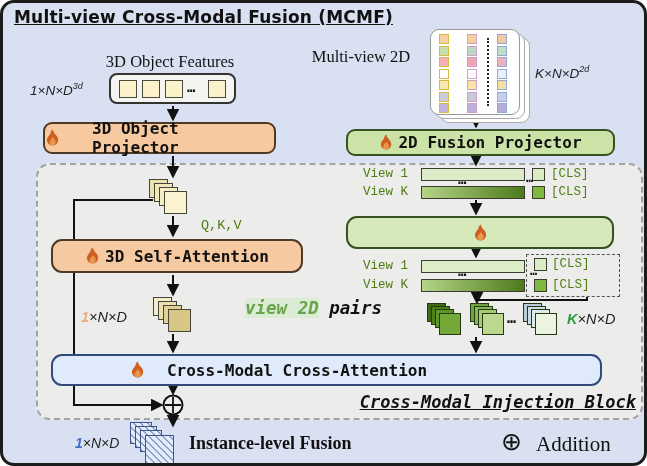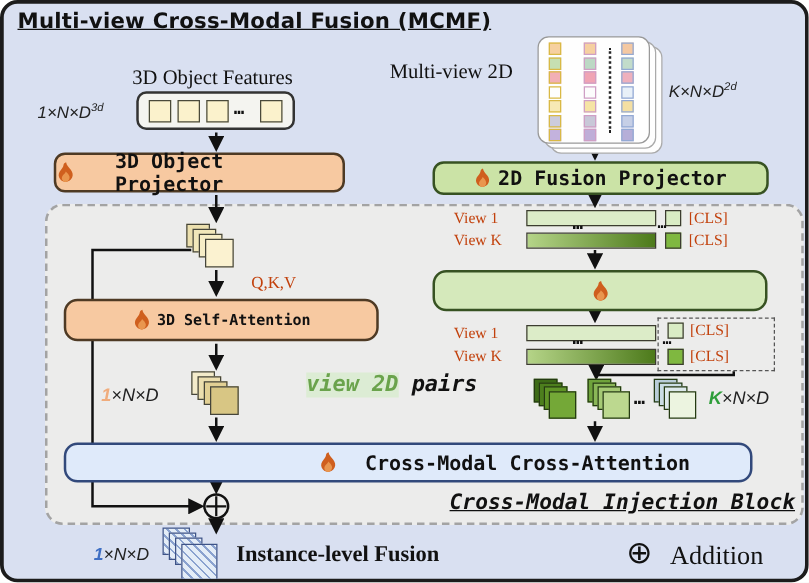--- a/index.html
+++ b/index.html
@@ -14,36 +14,36 @@
   .dim sup{font-size:9px;}
   .dim .pre-orange{color:#f0ac7c;font-weight:bold;}
   .dim .pre-green{color:#2e9e3a;font-weight:bold;}
   .dim .pre-blue{color:#3f6fc4;font-weight:bold;}
   .pbox{display:flex;align-items:center;justify-content:center;gap:5px;
         border-radius:9px;box-sizing:border-box;font-family:"DejaVu Sans Mono",monospace;
         font-weight:bold;color:#111;z-index:3;}
   .orange{background:#f7c9a1;border:2px solid #4e3a24;}
   .green{background:#cbe3a6;border:2px solid #375222;}
   .green2{background:#d5e9bb;border:2px solid #375222;}
-  .blue{background:#dfeafa;border:2px solid #32497b;justify-content:flex-end;}
+  .blue{background:#dfeafa;border:2px solid #32497b;}
   .flame{display:inline-block;}
   .flame svg{display:block;}
   .card{position:absolute;box-sizing:border-box;border:1.5px solid #45453a;}
   .gcard{border:1.5px solid #243a12;}
   .hcard{border:1.5px solid #3e5387;background-color:#e4edf7;
          background-image:repeating-linear-gradient(45deg,#8aa2cf 0,#8aa2cf 1.5px,transparent 1.5px,transparent 5px);}
   .stack{position:absolute;z-index:3;}
   .tokrow{position:absolute;background:#f4f4f0;border:2px solid #333;border-radius:8px;box-sizing:border-box;z-index:3;}
   .toksq{position:absolute;width:18px;height:18px;background:#fbf2cc;border:1.5px solid #4a4a3a;box-sizing:border-box;}
   .dots{font-family:"DejaVu Sans Mono",monospace;font-weight:bold;color:#111;z-index:4;}
   .clipcard{position:absolute;width:90px;height:86px;background:#fefefe;border:1.5px solid #aaa;
             border-radius:9px;box-sizing:border-box;}
   .clip-sq{width:10px;height:10px;margin-bottom:1.5px;border:1px solid;box-sizing:border-box;}
   .clipcol{position:absolute;top:4px;}
-  .vlabel{font-family:Liberation Serif, serif;font-size:12.5px;color:#c2410c;z-index:3;white-space:nowrap;}
+  .vlabel{font-family:Liberation Mono, monospace;font-size:12.5px;color:#4d7c0f;z-index:3;white-space:nowrap;}
   .vbar{position:absolute;width:104px;height:13px;border:1.4px solid #3c3c30;box-sizing:border-box;z-index:3;}
   .bar1{background:#dcecc8;}
   .bark{background:linear-gradient(90deg,#b5d488,#4d7a1b);}
   .clssq{position:absolute;width:13px;height:13px;border:1.4px solid #3c3c30;box-sizing:border-box;z-index:3;}
   .sq1{background:#d9ecc4;}
   .sqk{background:#7fb840;}
   .dashpanel{position:absolute;left:33px;top:160px;width:607px;height:257px;background:#ececeb;
              border:2px dashed #a3a3a3;border-radius:14px;box-sizing:border-box;z-index:0;}
   .clsdash{position:absolute;border:1.6px dashed #555;box-sizing:border-box;z-index:2;}
   .pairs{font-family:"DejaVu Sans Mono",monospace;font-weight:bold;font-style:italic;
@@ -163,21 +163,21 @@
   </div>
 
   <div class="stack" style="left:146px;top:176px;width:40px;height:36px;">
     <div class="card" style="left:0;top:0;width:19px;height:19px;background:#ece0ae;"></div>
     <div class="card" style="left:5px;top:4px;width:19px;height:19px;background:#f1e7ba;"></div>
     <div class="card" style="left:10px;top:8px;width:19px;height:19px;background:#f6edc6;"></div>
     <div class="card" style="left:15px;top:12px;width:23px;height:23px;background:#fbf2d0;"></div>
   </div>
   <div class="abs vlabel" style="left:198px;top:215px;font-size:13.5px;">Q,K,V</div>
 
-  <div class="abs pbox orange" style="left:48px;top:236px;width:252px;height:34px;font-size:12px;border-radius:11px;">
+  <div class="abs pbox orange" style="left:48px;top:236px;width:252px;height:34px;font-size:16px;border-radius:11px;">
     <span class="flame">
         <svg width="15" height="18" viewBox="0 0 20 24">
           <path d="M10.5 1 C11 4.5 13.5 6.5 15.5 9 C17.5 11.6 18.3 14.6 16.8 17.6 C15.4 20.4 12.8 22 10 22 C7 22 4.3 20.3 3.1 17.4 C1.9 14.4 2.9 11.5 4.9 9.2 C6.3 7.6 7.6 6 7.8 3.8 C7.9 2.7 9 1.5 10.5 1 Z" fill="#cf5f1e"></path>
           <path d="M10 22 C8 22 6.3 20.6 6 18.6 C5.7 16.8 6.8 15.3 8.1 13.9 C9 13 9.9 11.9 10.2 10.8 C11.8 12.4 13.6 14.1 14.1 16.3 C14.7 18.9 12.9 22 10 22 Z" fill="#e9964e"></path>
         </svg>
       </span>
     <span>3D Self-Attention</span>
   </div>
 
   <div class="abs dim" style="left:78px;top:306px;font-size:14.5px;"><span class="pre-orange">1</span><span>×N×D</span></div>

